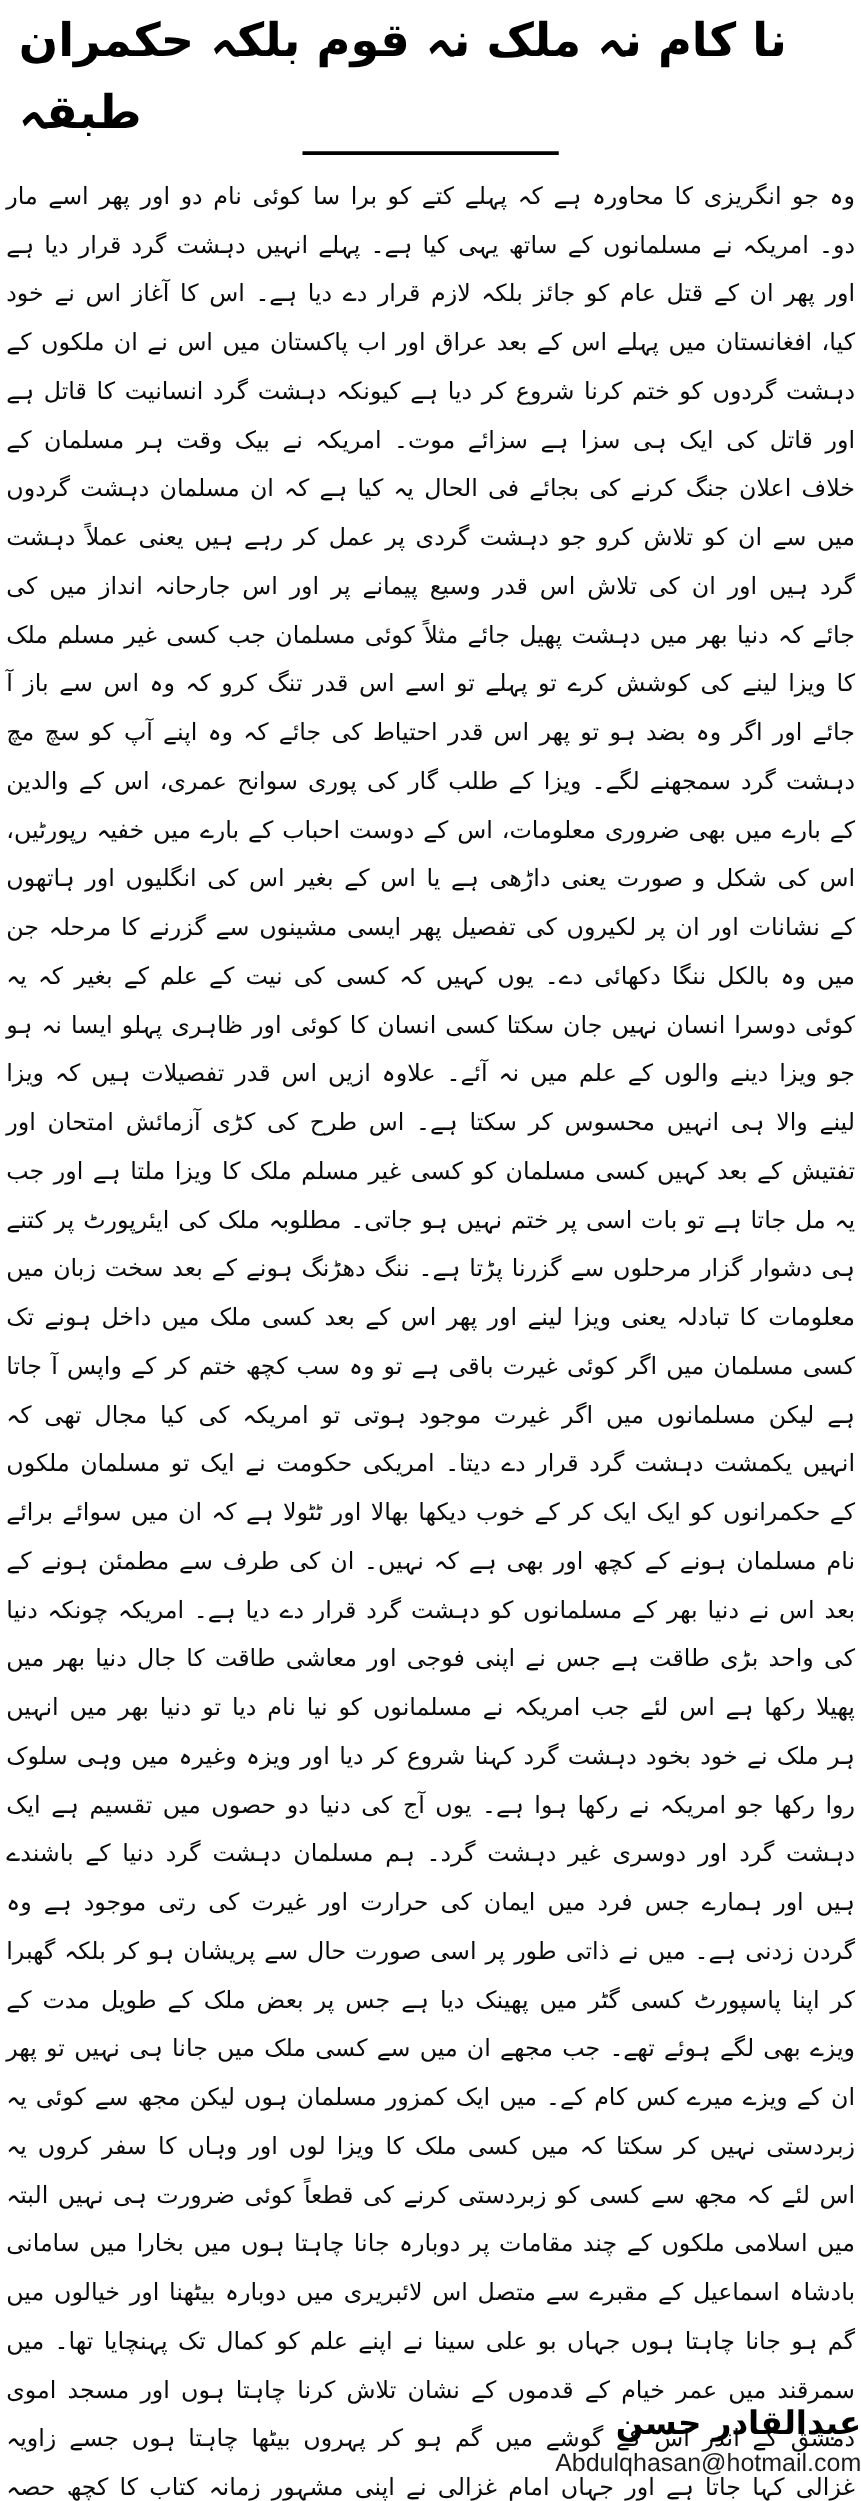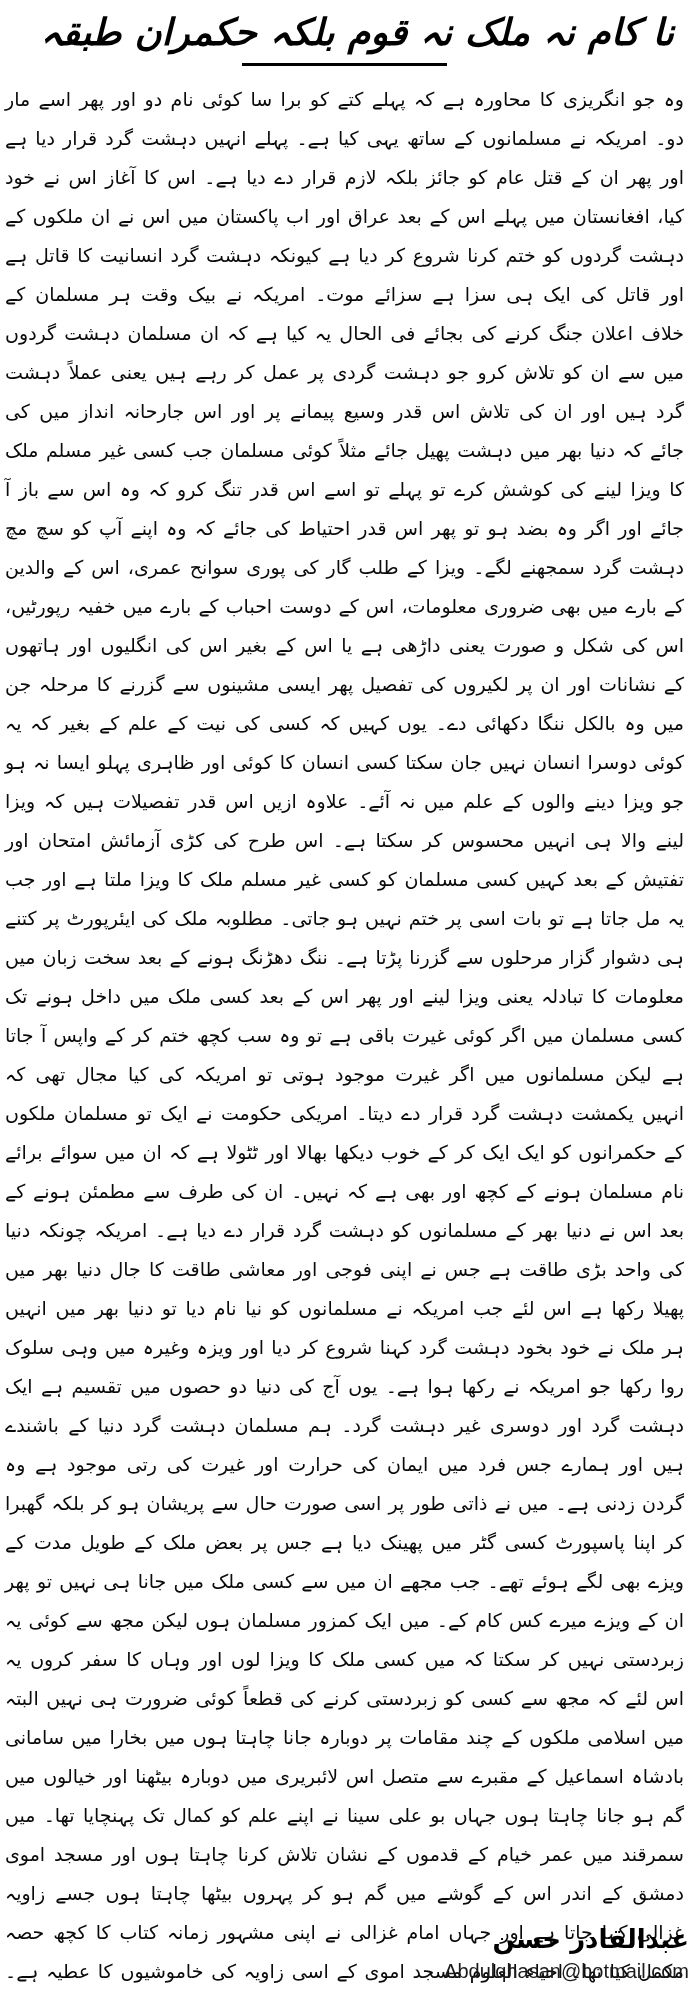--- a/index.html
+++ b/index.html
@@ -13,23 +13,22 @@
     height: 2001px;
     margin: 0 auto;
     background: #ffffff;
     color: #000000;
     font-family: "DejaVu Sans", sans-serif;
     box-sizing: border-box;
     padding: 4px 5px 0 5px;
     overflow: hidden;
   }
   .article-header {
-    text-align: right;
+    text-align: left;
     margin: 0 0 2px 0;
-    font-style: italic;
   }
   .article-title {
     font-size: 37px;
     font-weight: bold;
     line-height: 1.55;
     margin: 0;
     padding: 0 10px;
     color: #000000;
     letter-spacing: 0;
   }

